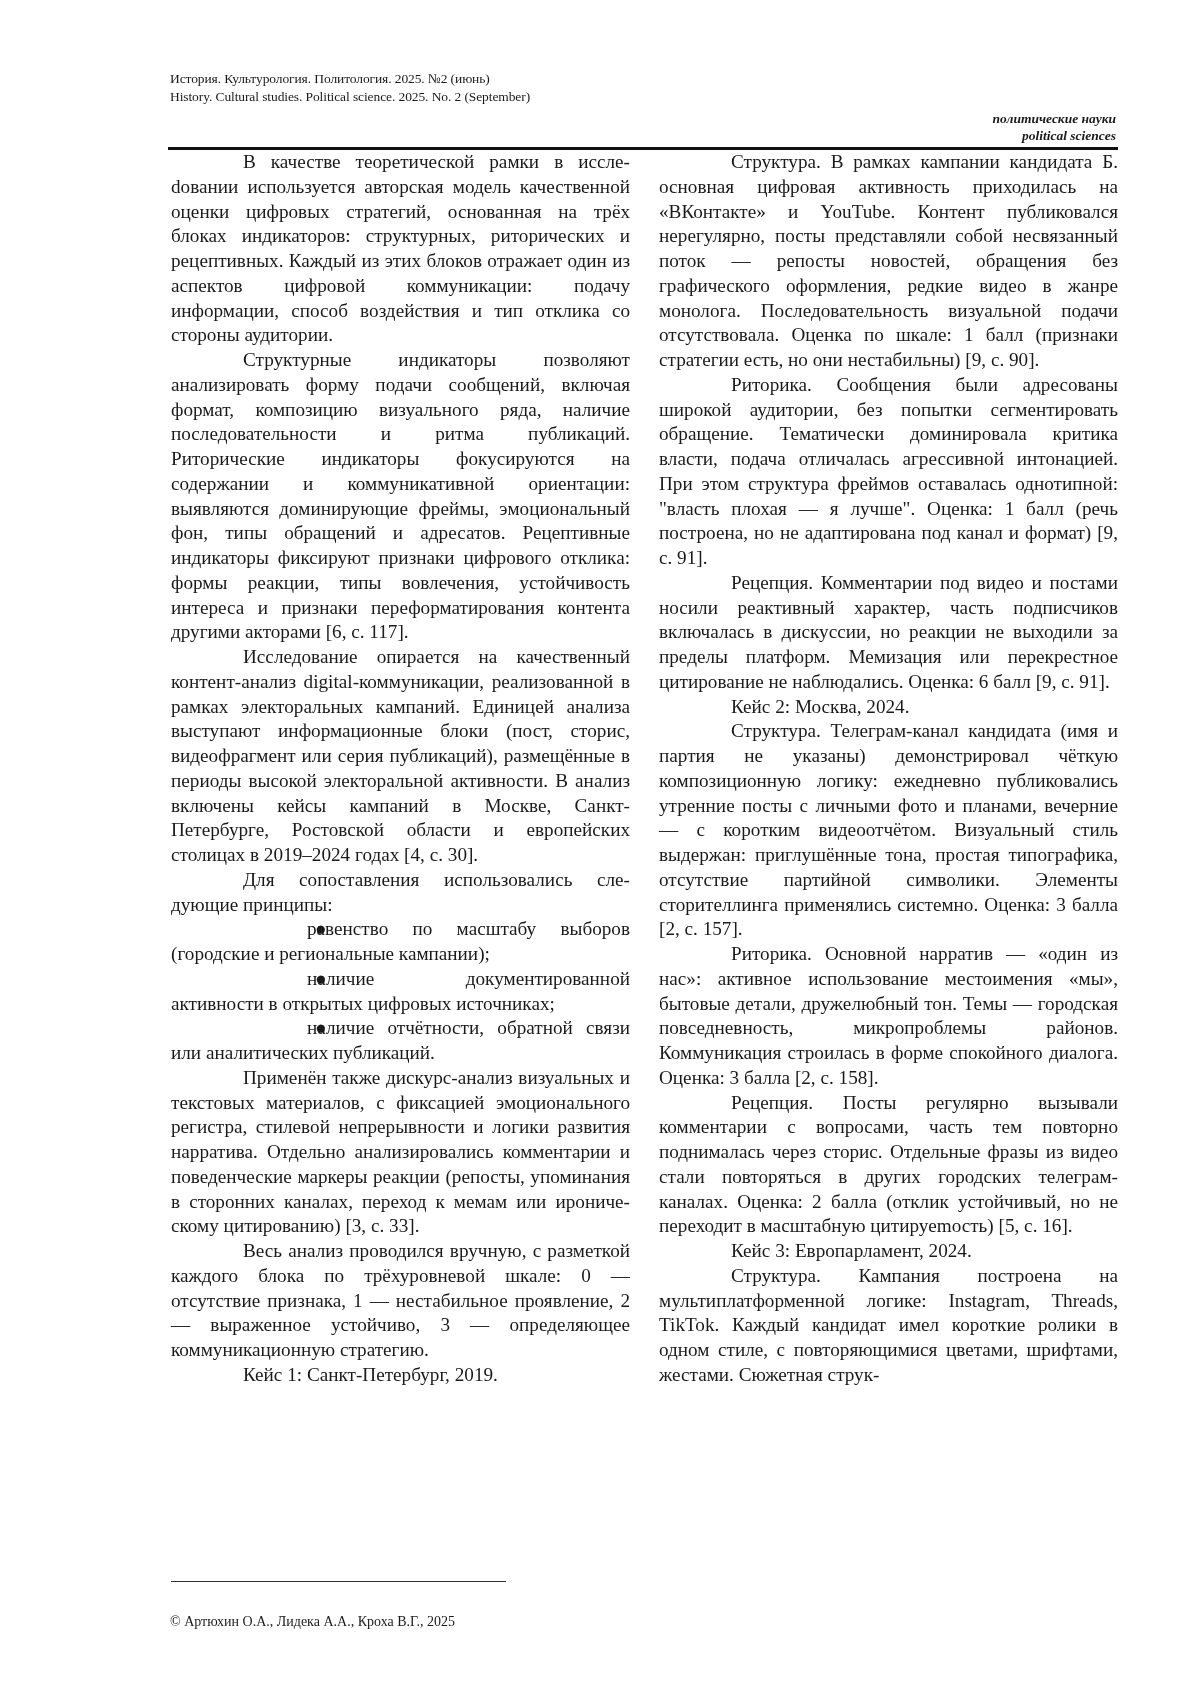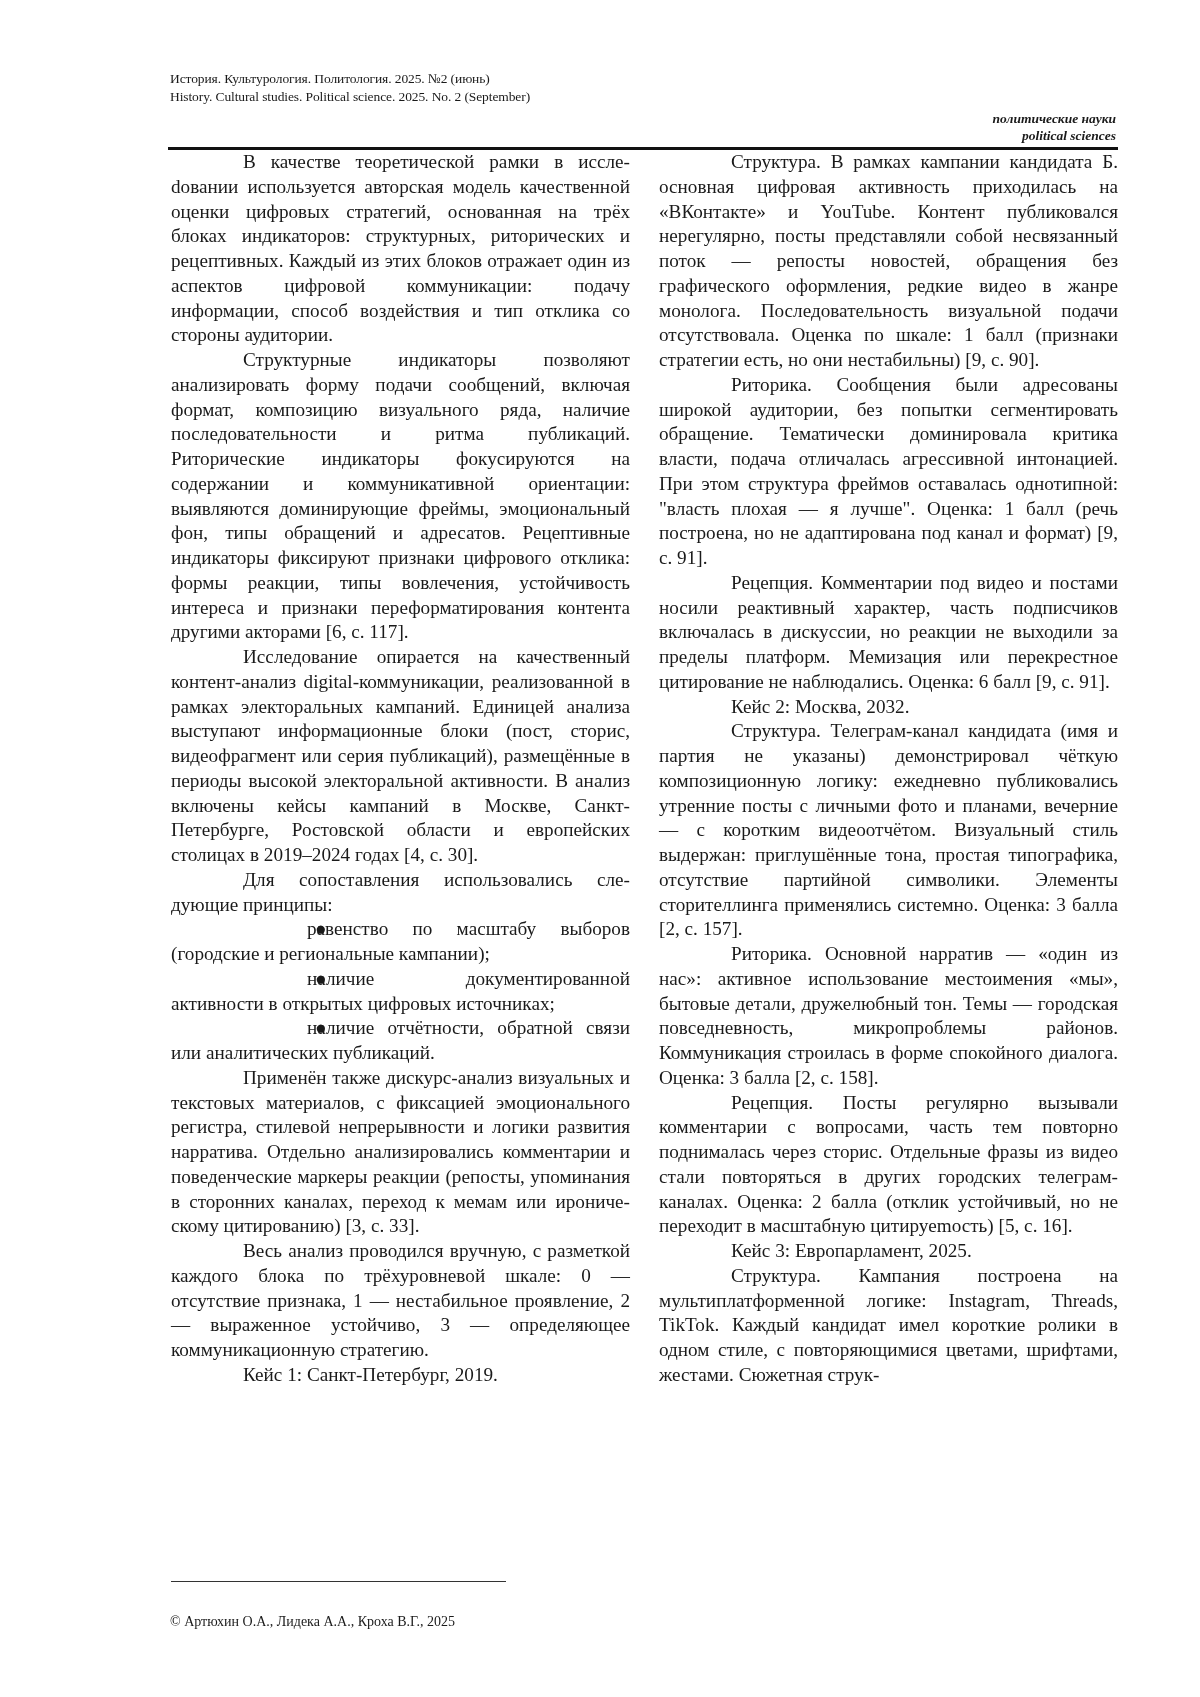--- a/index.html
+++ b/index.html
@@ -47,22 +47,22 @@
   <p class="bullet"><span class="dot">●</span><span>наличие отчётности, обратной связи или аналитических публикаций.</span></p>
   <p class="indent">Применён также дискурс-анализ визу­альных и текстовых материалов, с фиксацией эмоционального регистра, стилевой непрерыв­ности и логики развития нарратива. Отдельно анализировались комментарии и поведенческие маркеры реакции (репосты, упоминания в сто­ронних каналах, переход к мемам или ирониче­скому цитированию) [3, с. 33].</p>
   <p class="indent">Весь анализ проводился вручную, с раз­меткой каждого блока по трёхуровневой шкале: 0 — отсутствие признака, 1 — нестабильное проявление, 2 — выраженное устойчиво, 3 — определяющее коммуникационную стратегию.</p>
   <p class="case">Кейс 1: Санкт-Петербург, 2019.</p>
 </div>
 
 <div class="col col-right">
   <p class="indent">Структура. В рамках кампании канди­дата Б. основная цифровая активность приходи­лась на «ВКонтакте» и YouTube. Контент пуб­ликовался нерегулярно, посты представляли со­бой несвязанный поток — репосты новостей, об­ращения без графического оформления, редкие видео в жанре монолога. Последовательность визуальной подачи отсутствовала. Оценка по шкале: 1 балл (признаки стратегии есть, но они нестабильны) [9, с. 90].</p>
   <p class="indent">Риторика. Сообщения были адресованы широкой аудитории, без попытки сегментиро­вать обращение. Тематически доминировала критика власти, подача отличалась агрессивной интонацией. При этом структура фреймов оста­валась однотипной: "власть плохая — я лучше". Оценка: 1 балл (речь построена, но не адаптиро­вана под канал и формат) [9, с. 91].</p>
   <p class="indent">Рецепция. Комментарии под видео и по­стами носили реактивный характер, часть под­писчиков включалась в дискуссии, но реакции не выходили за пределы платформ. Мемизация или перекрестное цитирование не наблюдались. Оценка: 6 балл [9, с. 91].</p>
-  <p class="case">Кейс 2: Москва, 2032.</p>
+  <p class="case">Кейс 2: Москва, 2024.</p>
   <p class="indent">Структура. Телеграм-канал кандидата (имя и партия не указаны) демонстрировал чёт­кую композиционную логику: ежедневно пуб­ликовались утренние посты с личными фото и планами, вечерние — с коротким видеоотчётом. Визуальный стиль выдержан: приглушённые тона, простая типографика, отсутствие партий­ной символики. Элементы сторителлинга при­менялись системно. Оценка: 3 балла [2, с. 157].</p>
   <p class="indent">Риторика. Основной нарратив — «один из нас»: активное использование местоимения «мы», бытовые детали, дружелюбный тон. Темы — городская повседневность, микропроблемы районов. Коммуникация строилась в форме спо­койного диалога. Оценка: 3 балла [2, с. 158].</p>
   <p class="indent">Рецепция. Посты регулярно вызывали комментарии с вопросами, часть тем повторно поднималась через сторис. Отдельные фразы из видео стали повторяться в других городских те­леграм-каналах. Оценка: 2 балла (отклик устой­чивый, но не переходит в масштабную цитируе­mость) [5, с. 16].</p>
-  <p class="case">Кейс 3: Европарламент, 2025.</p>
+  <p class="case">Кейс 3: Европарламент, 2024.</p>
   <p class="indent">Структура. Кампания построена на мультиплатформенной логике: Instagram, Threads, TikTok. Каждый кандидат имел корот­кие ролики в одном стиле, с повторяющимися цветами, шрифтами, жестами. Сюжетная струк-</p>
 </div>
 
 <div class="footnote-rule"></div>
 <div class="copyright">© Артюхин О.А., Лидека А.А., Кроха В.Г., 2025</div>
 
 </body></html>

